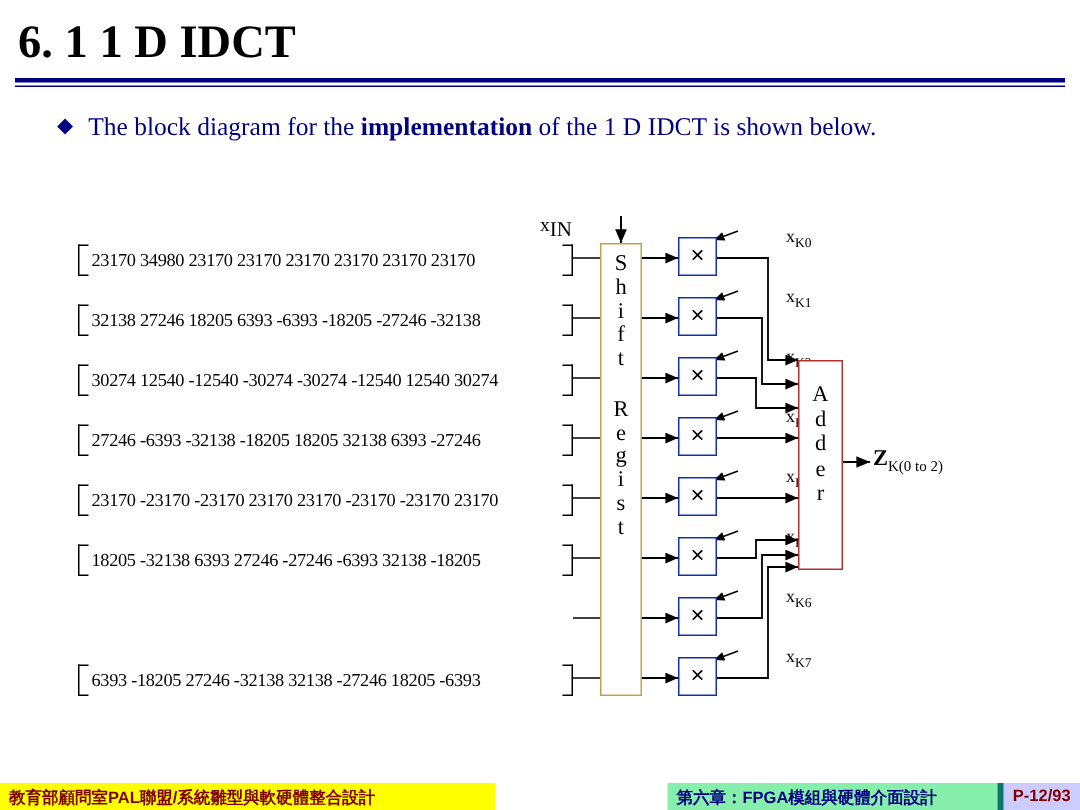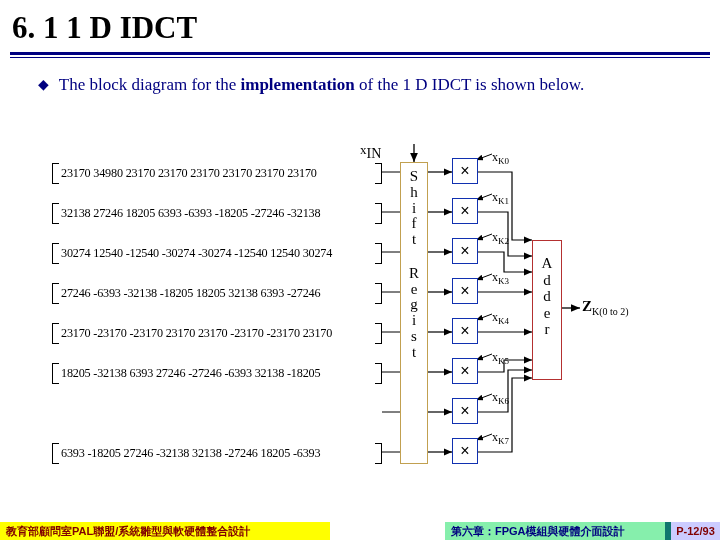--- a/index.html
+++ b/index.html
@@ -84,21 +84,21 @@
     position: absolute;
     width: 26px;
     height: 26px;
     border: 1.3px solid #1030b0;
     background: #fff;
     text-align: center;
     line-height: 24px;
     font-size: 16px;
     font-family: Arial, sans-serif;
   }
-  .klabel { position: absolute; font-size: 12px; }
+  .klabel { position: absolute; font-size: 12px; margin-left: 32px; }
 
   .adder {
     position: absolute;
     left: 480px;
     top: 100px;
     width: 30px;
     height: 140px;
     border: 1.3px solid #b43030;
     background: #fff;
     text-align: center;
@@ -147,21 +147,21 @@
   }
   .footer .page {
     flex: 0 0 55px;
     background: #ccccff;
     color: #800000;
     text-align: center;
     font-weight: bold;
     font-size: 11px;
     height: 100%;
     display: flex; align-items: center; justify-content: center;
-    border-left: 6px solid #0f766e;
+    border-left: 4px solid #0f766e;
   }
 </style>
 </head>
 <body>
 
 <div class="header">
   <h1>6. 1 1 D IDCT</h1>
 </div>
 <div class="rule1"></div>
 <div class="rule2"></div>

